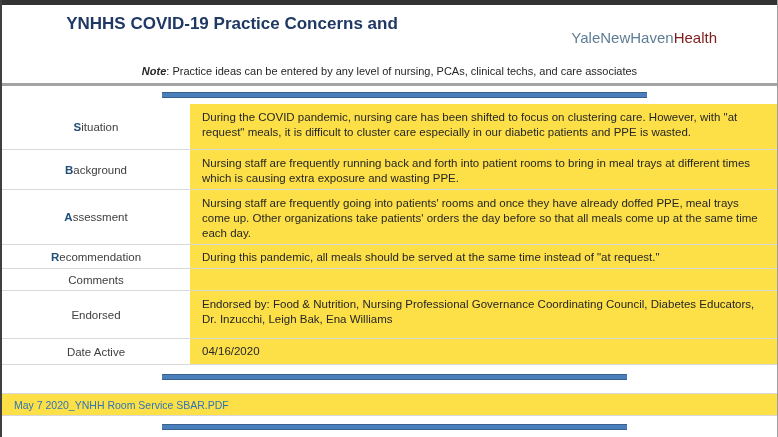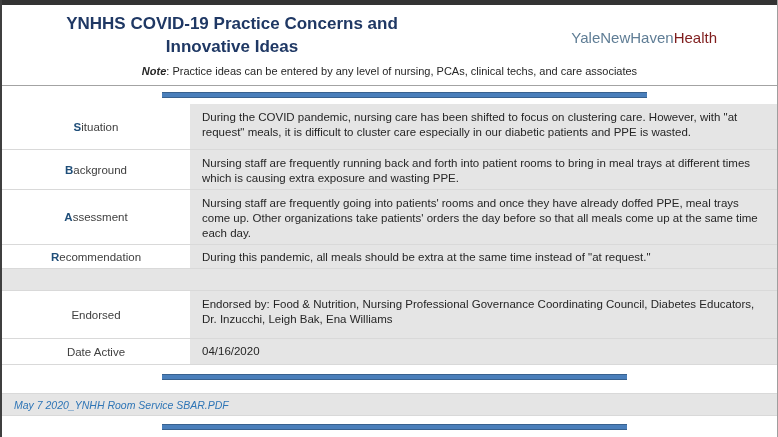--- a/index.html
+++ b/index.html
@@ -15,21 +15,21 @@
     position: relative;
   }
 
   .top-strip { height: 5px; background: #333333; width: 100%; }
 
   
   .header {
     height: 81px;
     display: flex;
     align-items: flex-start;
-    border-bottom: 1px solid #a3a3a3;
+    border-bottom: 3px solid #a3a3a3;
     position: relative;
     background: #ffffff;
   }
   .title-wrap {
     width: 460px;
     padding-top: 7px;
     text-align: center;
   }
   .title {
     color: #1f3864;
@@ -83,21 +83,21 @@
     display: flex;
     align-items: center;
     justify-content: center;
     font-size: 11.5px;
     color: #404040;
     flex-shrink: 0;
   }
   .tlabel .sbar-letter { color: #1f4e79; font-weight: bold; }
   .tcontent {
     flex: 1;
-    background: #e5e5e5;
+    background: #fde047;
     font-size: 11.5px;
     line-height: 15px;
     color: #262626;
     padding: 6px 14px 4px 12px;
   }
   .r0 { height: 46px; }
   .r1 { height: 40px; }
   .r2 { height: 55px; }
   .r3 { height: 24px; }
   .r4 { height: 22px; }
@@ -105,33 +105,31 @@
   .r6 { height: 26px; justify-content: center; }
   .r3 .tcontent, .r6 .tcontent { padding-top: 5px; }
 
   .attach-row { height: 22px; display: flex; border-bottom: 1px solid #d9d9d9; }
   .attach-row .tcontent { padding-top: 4px; }
   .attach-link {
     color: #2e75b6;
     font-size: 10.5px;
     text-decoration: none;
     cursor: pointer;
-    font-style: italic;
   }
 </style>
 </head>
 <body>
 
 <div class="page">
   <div class="top-strip"></div>
 
   <div class="header">
     <div class="title-wrap">
       <div class="title">YNHHS COVID-19 Practice Concerns and</div>
-      <div class="title">Innovative Ideas</div>
     </div>
     <div class="logo"><span class="logo-main">YaleNewHaven</span><span class="logo-accent">Health</span></div>
     <div class="note-line"><span class="note-label">Note</span><span>:  Practice ideas can be entered by any level of nursing, PCAs, clinical techs, and care associates</span></div>
   </div>
 
   <div class="band1">
     <div class="accent-bar w-top"></div>
   </div>
 
   <div class="table">
@@ -154,23 +152,27 @@
           <span class="sbar-letter">A</span>
           <span>ssessment</span>
         </div>
       <div class="tcontent">Nursing staff are frequently going into patients' rooms and once they have already doffed PPE, meal trays come up. Other organizations take patients' orders the day before so that all meals come up at the same time each day.</div>
     </div>
     <div class="trow r3">
       <div class="tlabel">
           <span class="sbar-letter">R</span>
           <span>ecommendation</span>
         </div>
-      <div class="tcontent">During this pandemic, all meals should be extra at the same time instead of "at request."</div>
+      <div class="tcontent">During this pandemic, all meals should be served at the same time instead of "at request."</div>
     </div>
     <div class="trow r4">
+      <div class="tlabel">
+          <span class="sbar-letter"></span>
+          <span>Comments</span>
+        </div>
       <div class="tcontent"></div>
     </div>
     <div class="trow r5">
       <div class="tlabel">
           <span class="sbar-letter"></span>
           <span>Endorsed</span>
         </div>
       <div class="tcontent">Endorsed by: Food &amp; Nutrition, Nursing Professional Governance Coordinating Council, Diabetes Educators, Dr. Inzucchi, Leigh Bak, Ena Williams</div>
     </div>
     <div class="trow r6">

